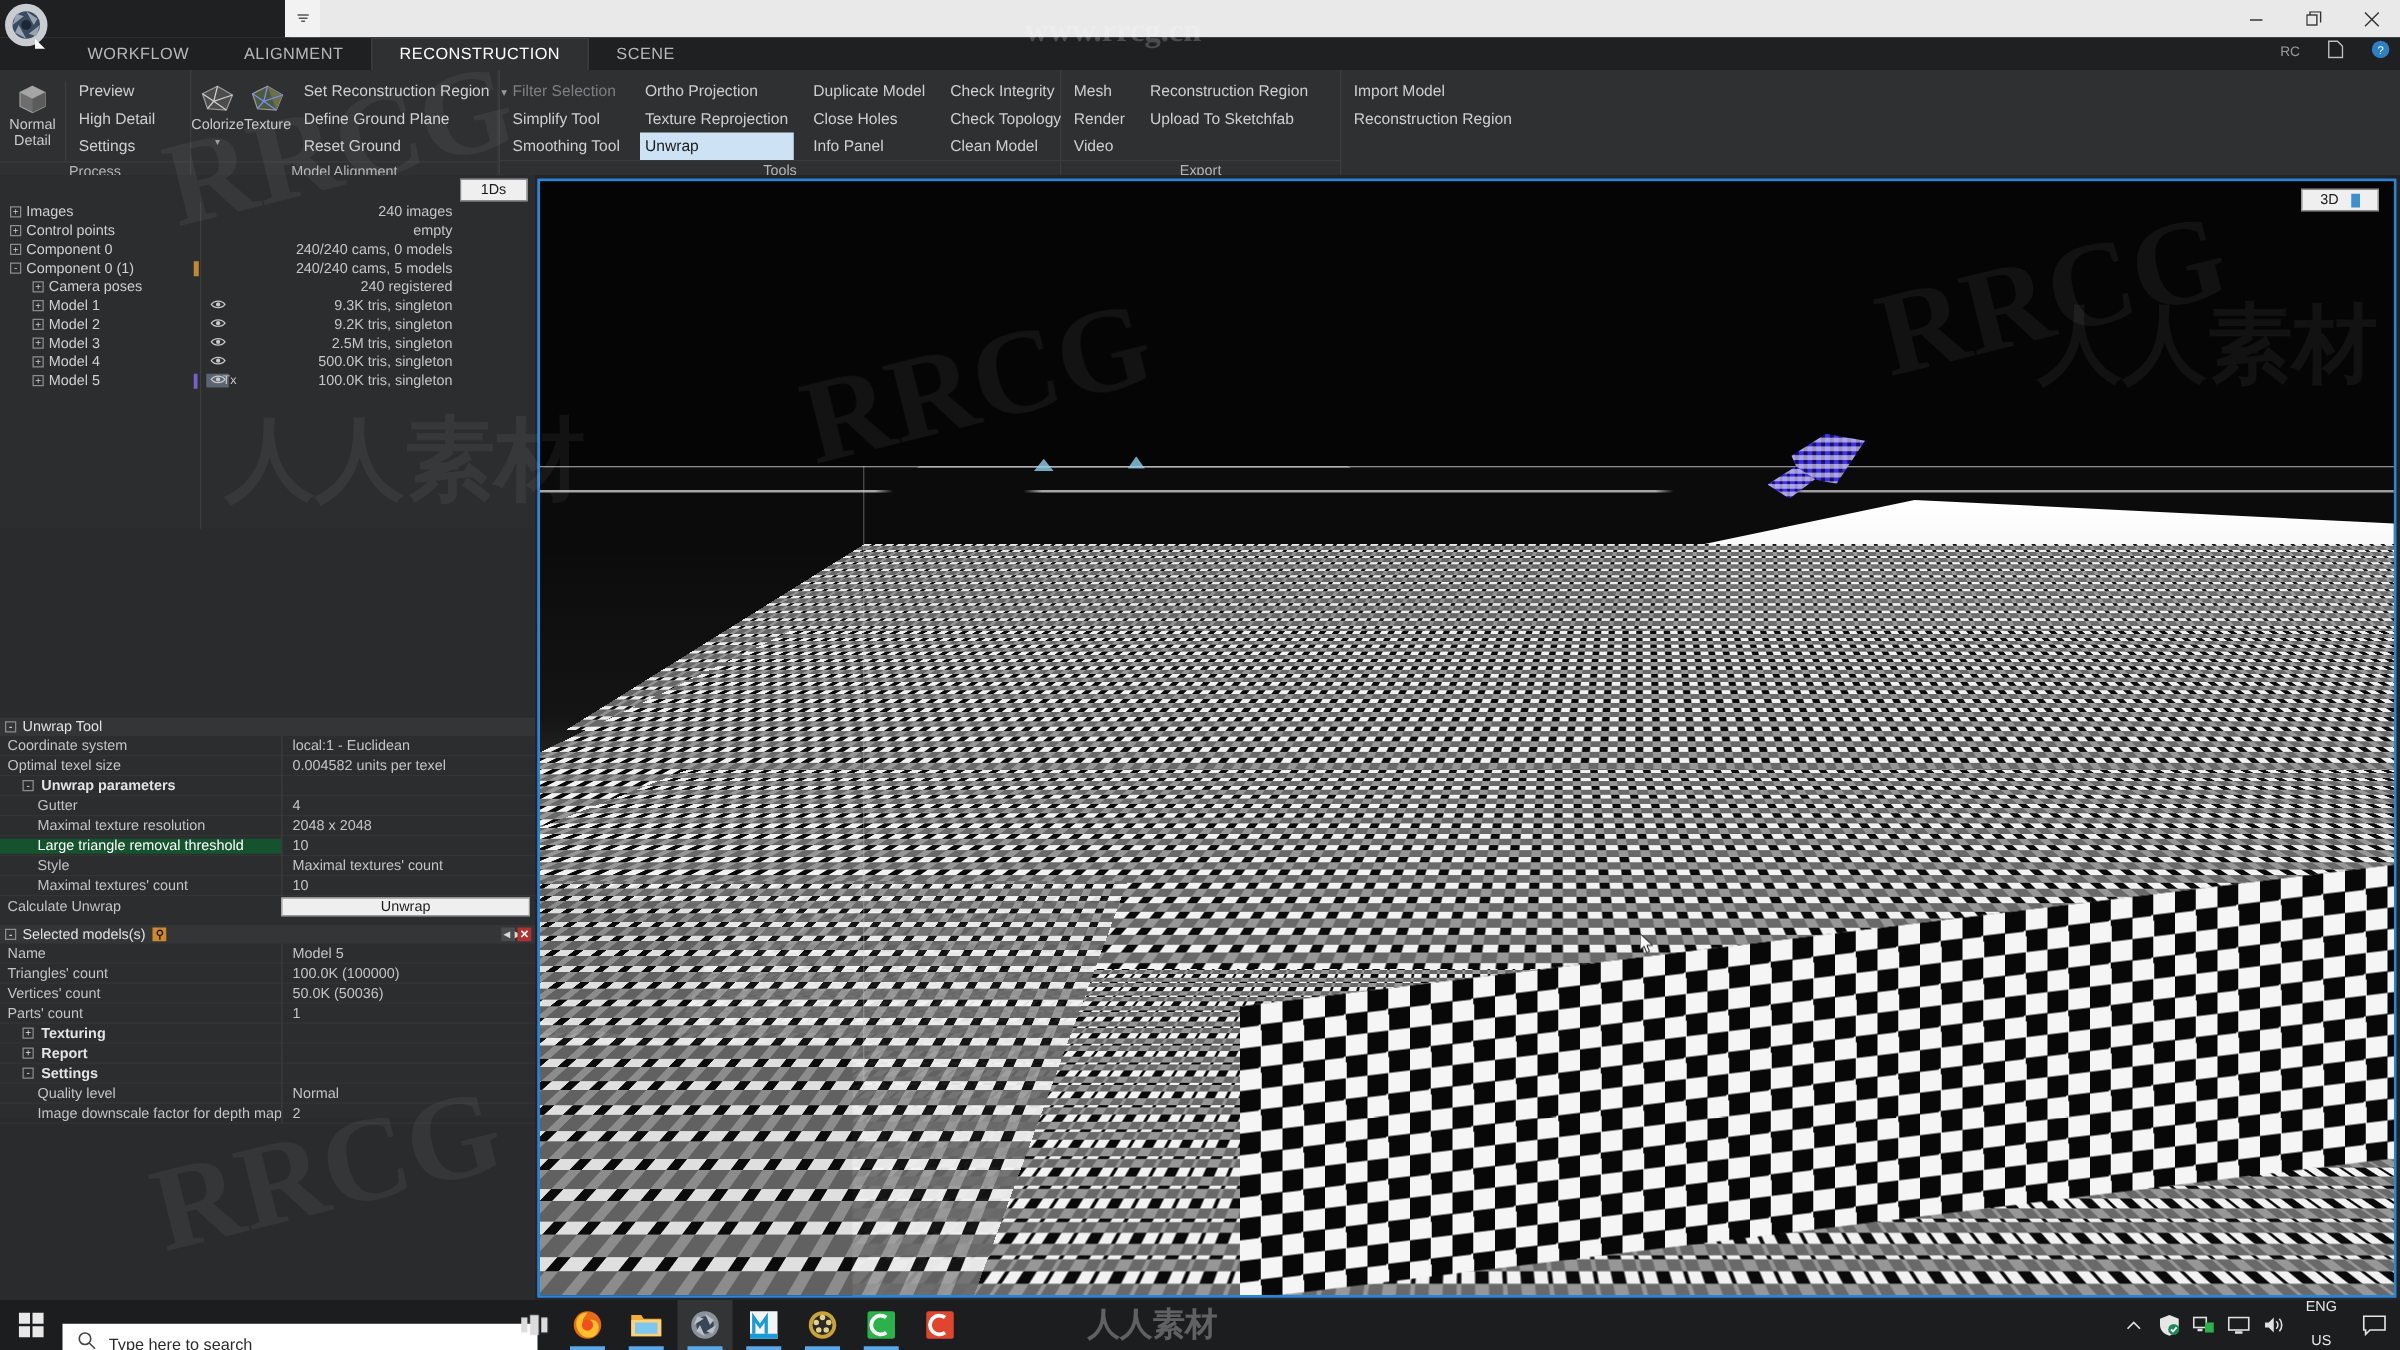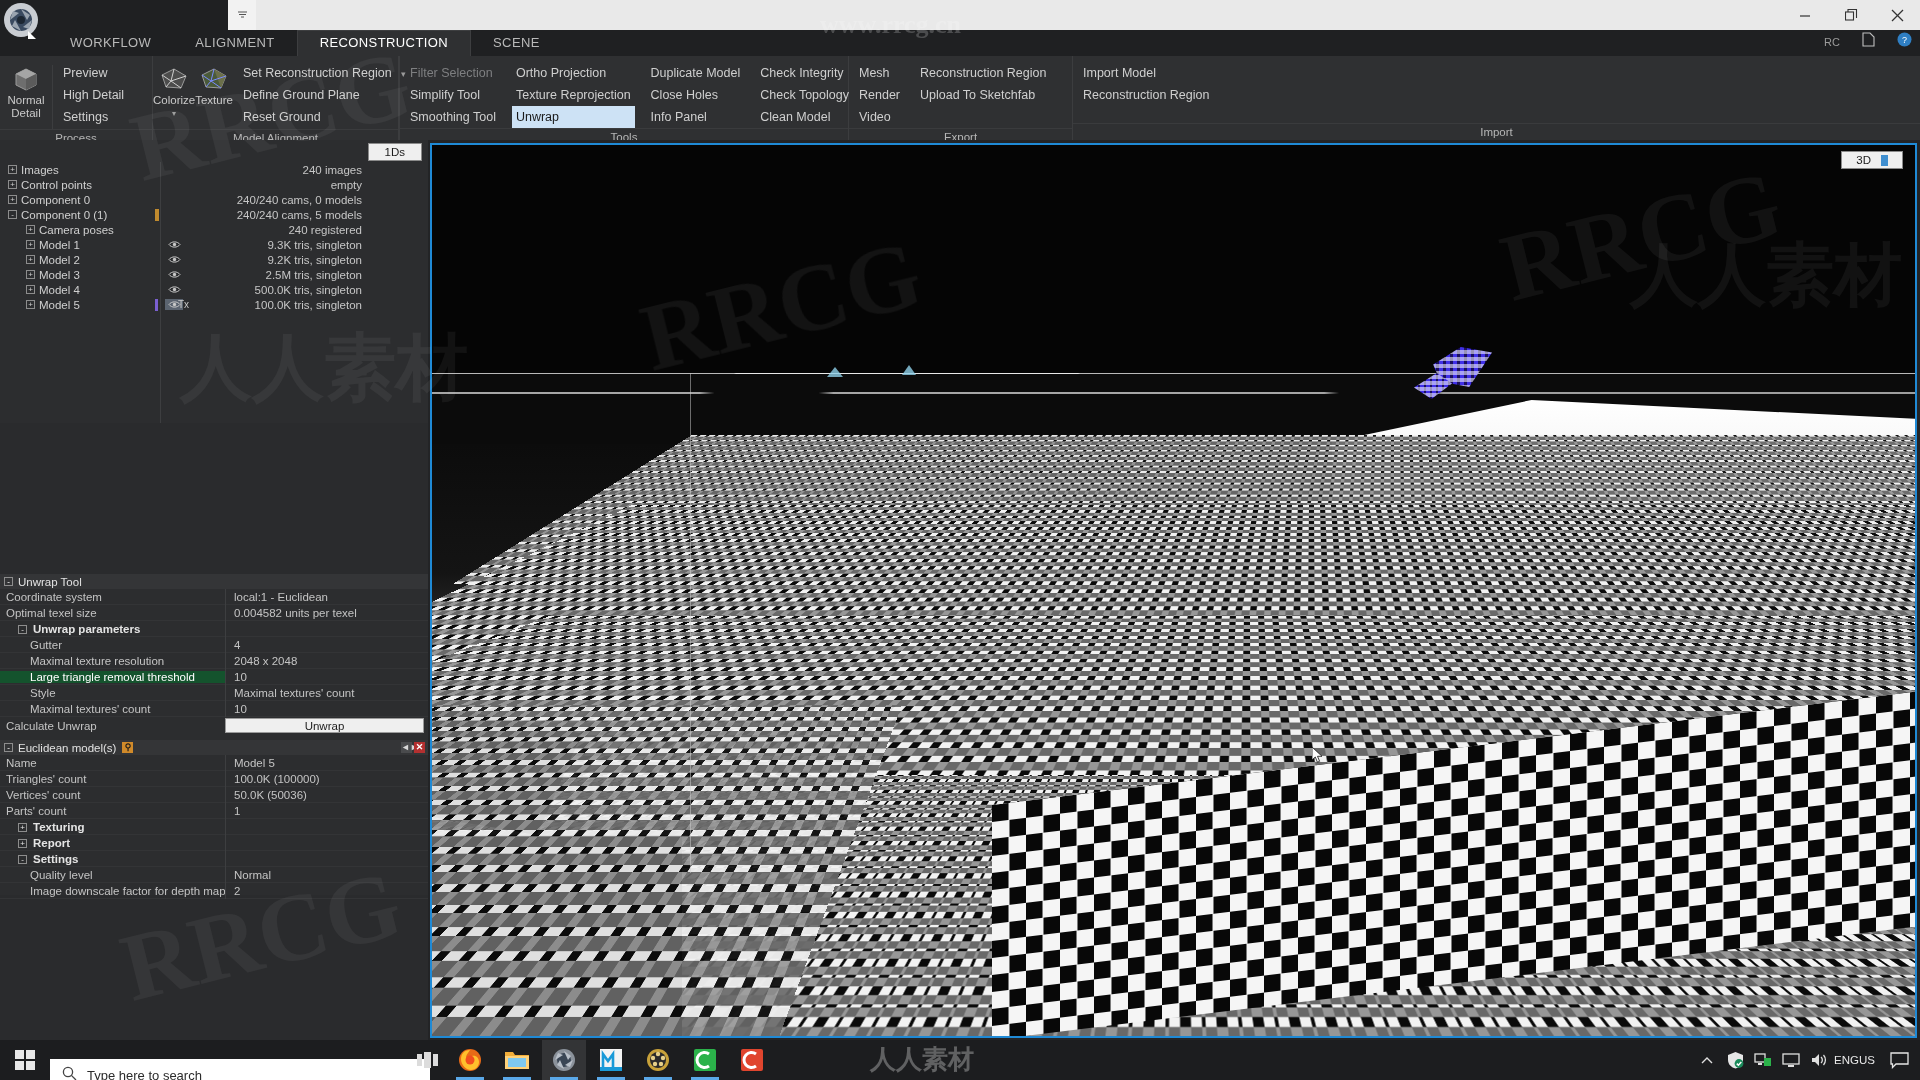--- a/index.html
+++ b/index.html
@@ -144,22 +144,22 @@
     display:flex; align-items:center; justify-content:center; }
   #tbicons { position:absolute; left:448px; top:0px; height:40px; display:flex; align-items:center; gap:3px; }
   .tbicon { width:44px; height:40px; display:flex; align-items:center; justify-content:center;
     position:relative; }
   .tbicon.active { background:#333436; }
   .tbicon .underline { position:absolute; bottom:0; left:8px; width:28px; height:3px; background:#5aa8e8; }
   #tray { position:absolute; right:0; top:0; height:40px; display:flex; align-items:center; gap:2px;
     padding-right:4px; }
   .trayicon { width:26px; height:40px; display:flex; align-items:center; justify-content:center;
     color:#e4e4e4; font-size:13px; }
-  #lang { width:46px; height:40px; display:flex; flex-direction:row; align-items:center;
-    justify-content:flex-start; font-size:11.5px; color:#e8e8e8; line-height:13px; }
+  #lang { width:46px; height:40px; display:flex; flex-direction:column; align-items:center;
+    justify-content:space-between; font-size:11.5px; color:#e8e8e8; line-height:13px; }
   #notif { width:34px; height:40px; display:flex; align-items:center; justify-content:center; }
 
   
   .wm { position:absolute; color:rgba(255,255,255,.055); font-weight:bold; pointer-events:none;
     user-select:none; font-family:"Liberation Serif", serif; }
 </style>
 </head>
 <body>
 
 <div id="titlebar">
@@ -403,21 +403,20 @@
     </div>
     <div class="rgroup-sep" style="height:84px;margin-top:0"></div>
 
     <div class="rgroup" style="width:auto;flex:1">
       <div class="rgroup-items">
         <div class="vcol">
           <div class="mitem">Import Model</div>
           <div class="mitem">Reconstruction Region</div>
         </div>
       </div>
-      <div class="rgroup-label">Import</div>
     </div>
 
   </div>
 </div>
 
 <div id="main">
 
   <div id="leftcol">
 
     <div id="treepanel">
@@ -544,21 +543,21 @@
       <div class="btnrow">
         <div class="pk">Calculate Unwrap</div>
         <div class="unwrapbtn">Unwrap</div>
       </div>
 
     </div>
 
     <div id="selmodel">
       <div class="ptitle">
         <span class="pbox">-</span>
-        <span class="tw">Euclidean model(s)</span>
+        <span class="tw">Selected models(s)</span>
         <span class="pinicon">⚲</span>
         <span class="pctl">
           <span>◄►</span>
           <span class="close">✕</span>
         </span>
       </div>
       <div id="selmodel-rows">
           <div class="prow">
             <div class="pk">Name</div>
             <div class="pv">Model 5</div>

